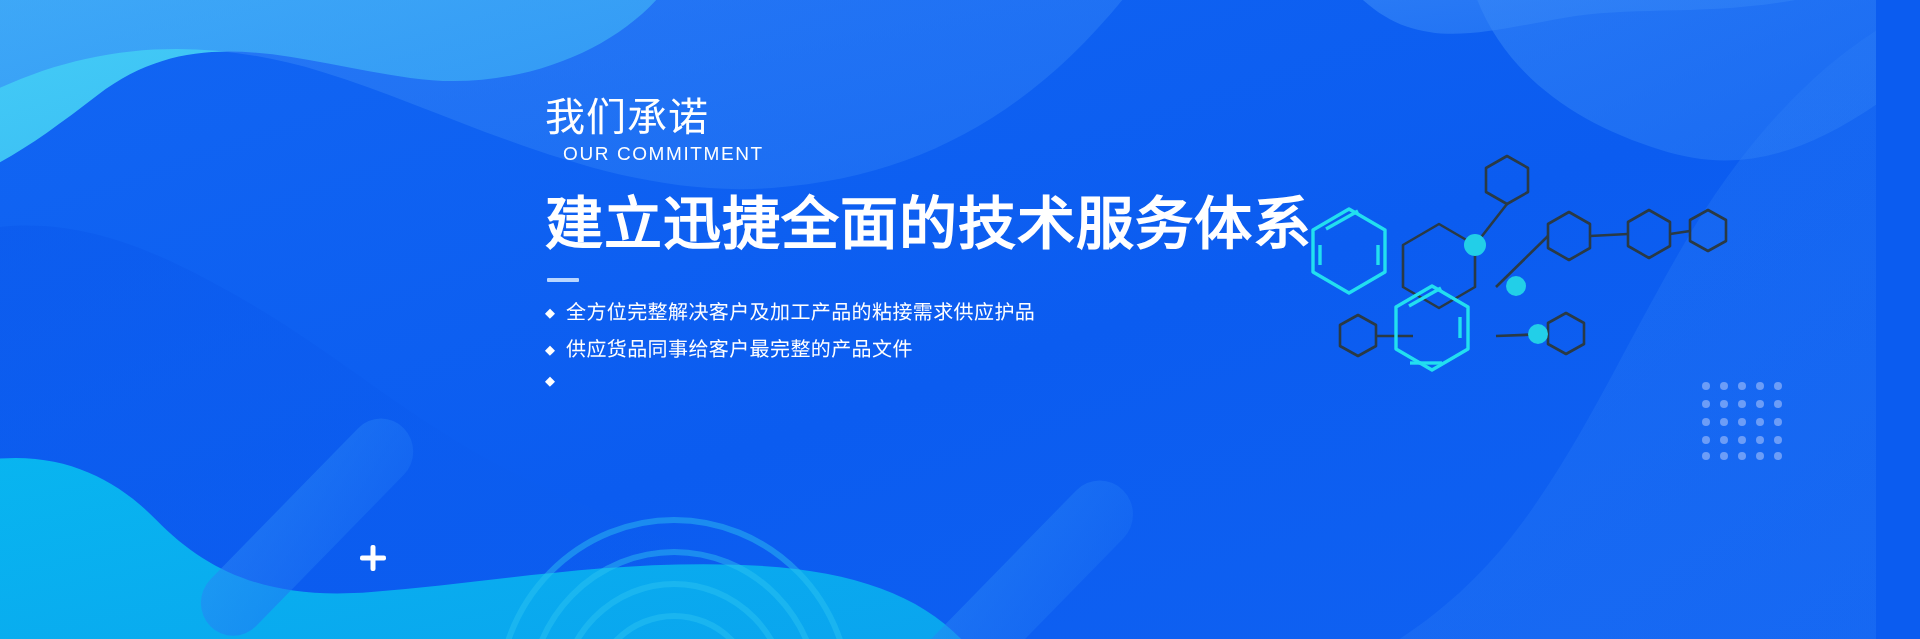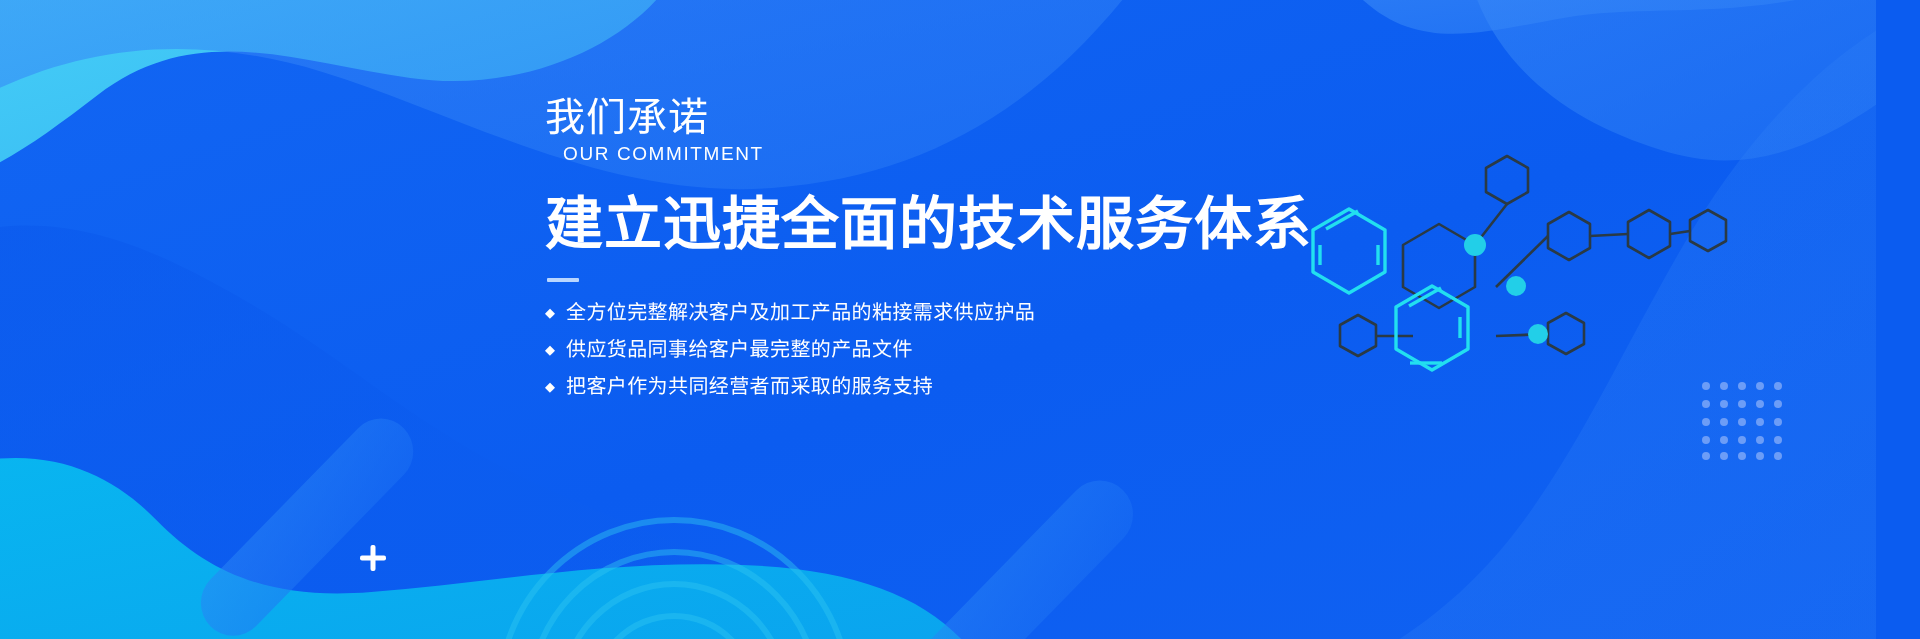--- a/index.html
+++ b/index.html
@@ -312,18 +312,17 @@
       <li class="bullet">
         <span class="bullet-marker">◆</span>
         <span class="bullet-text">全方位完整解决客户及加工产品的粘接需求供应护品</span>
       </li>
       <li class="bullet">
         <span class="bullet-marker">◆</span>
         <span class="bullet-text">供应货品同事给客户最完整的产品文件</span>
       </li>
       <li class="bullet">
         <span class="bullet-marker">◆</span>
-        <span class="bullet-text">把客户作为共同经营者而采取的服务支持</span>
       </li>
     </ul>
 
   </div>
 </div>
 
 </body></html>

